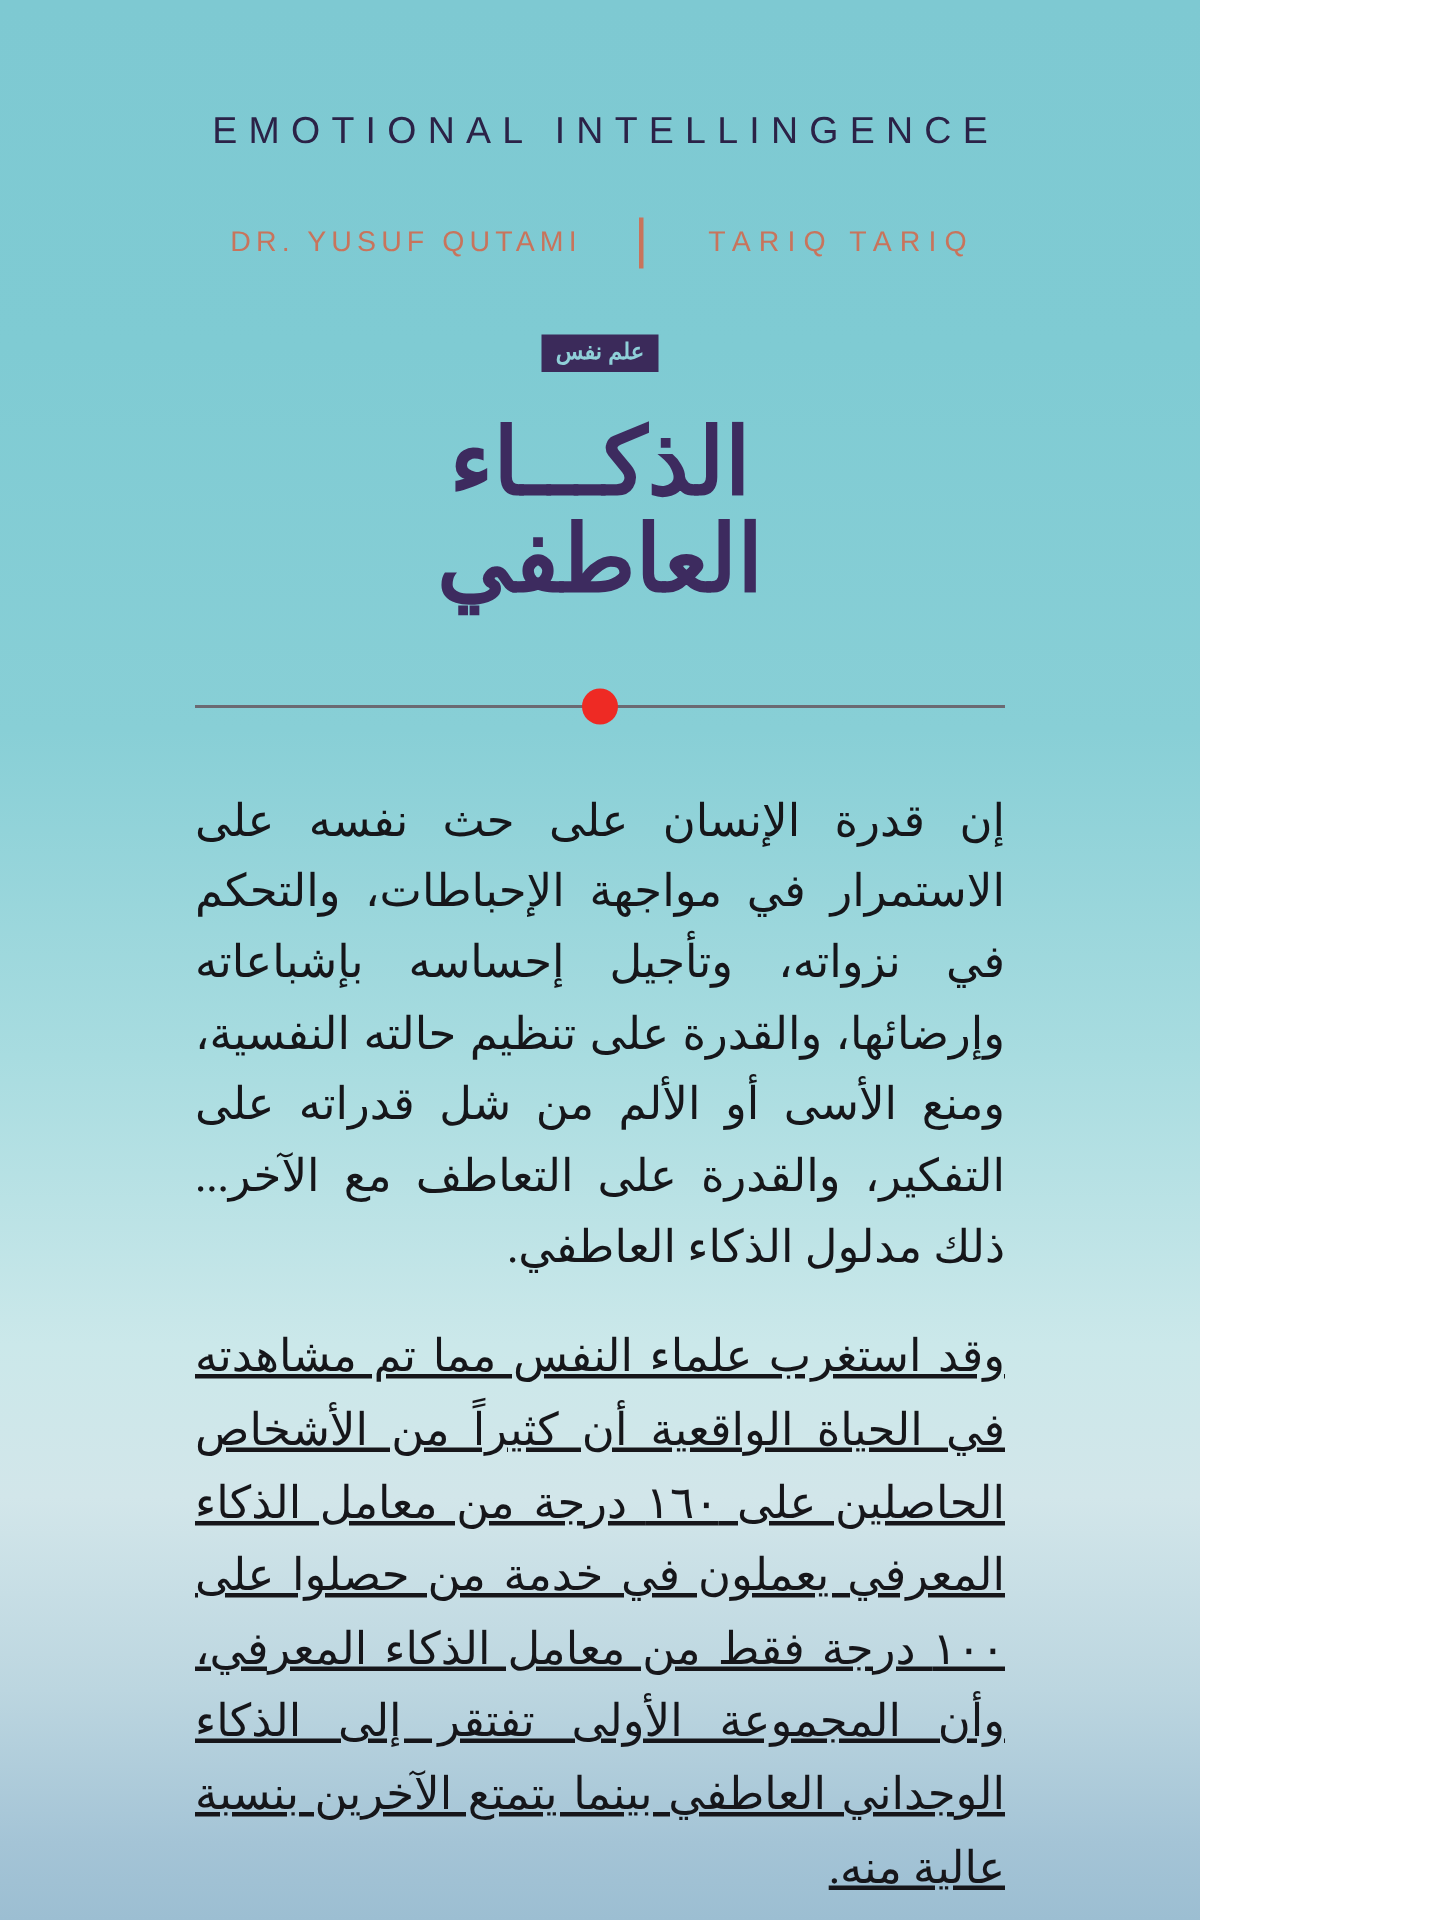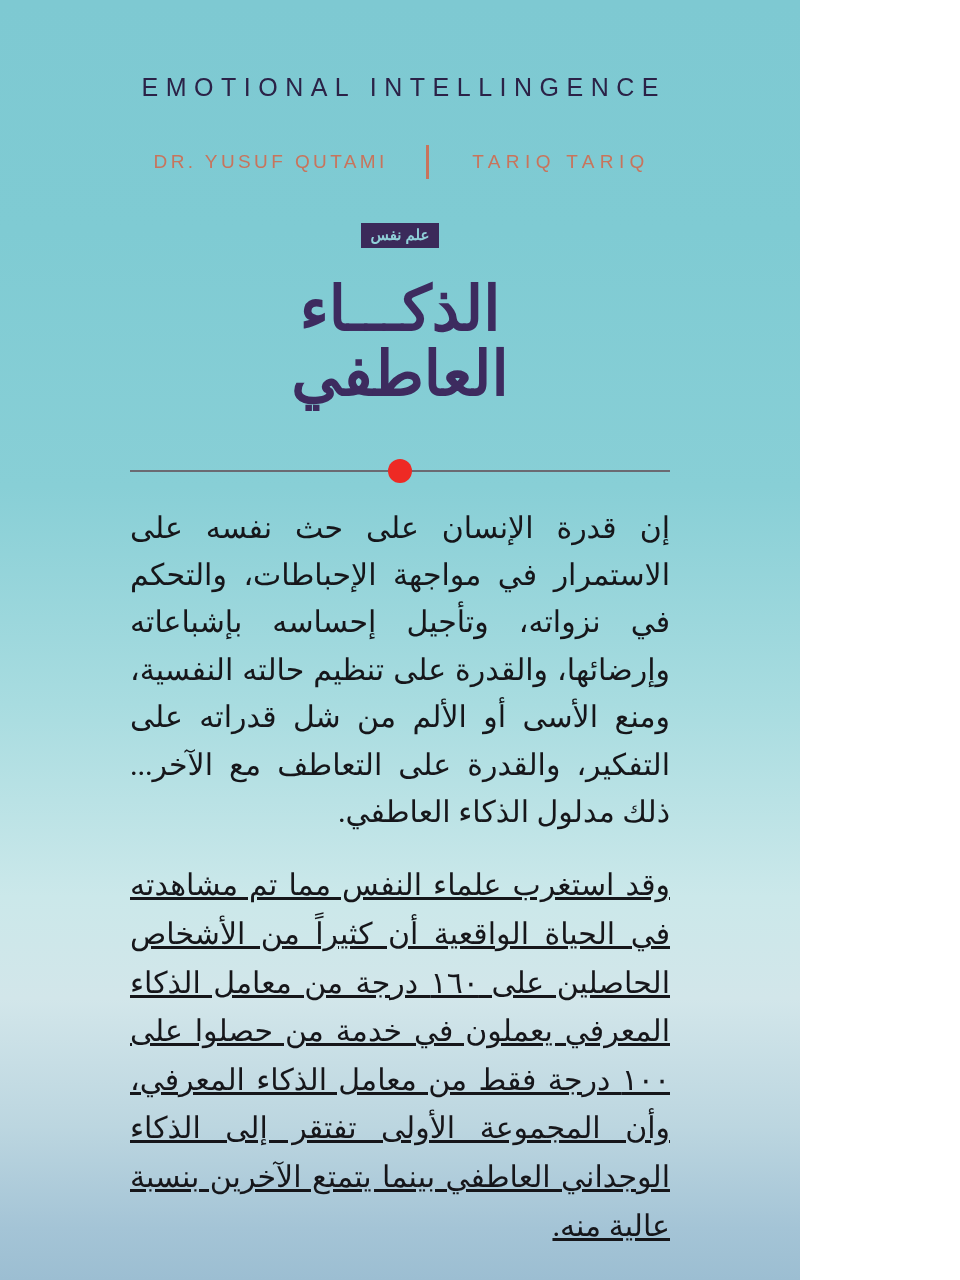--- a/index.html
+++ b/index.html
@@ -140,21 +140,21 @@
     left: 50%;
     width: 24px;
     height: 24px;
     border-radius: 50%;
     background: #ee2a24;
     transform: translate(-50%, -50%);
   }
 
   
   .body-copy {
-    margin: 20px auto 0 auto;
+    margin: 40px auto 0 auto;
     width: 540px;
     direction: rtl;
     text-align: justify;
     color: #16161a;
     font-family: "Liberation Serif", serif;
     font-size: 30px;
     line-height: 1.58;
   }
 
   .body-copy p {

